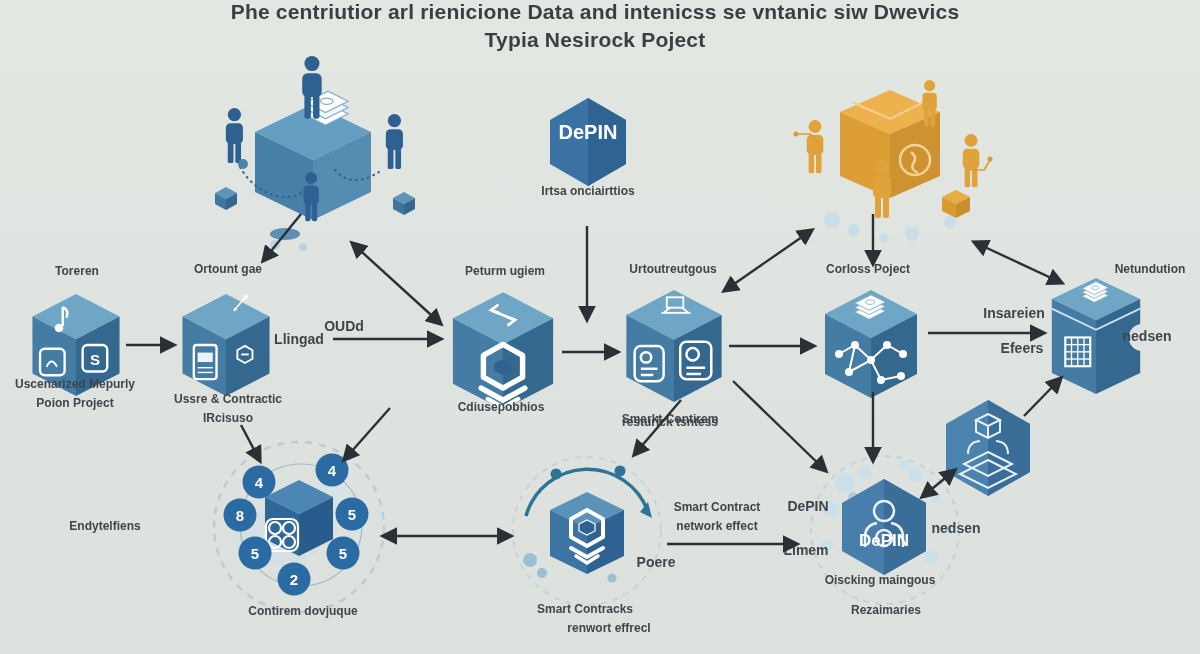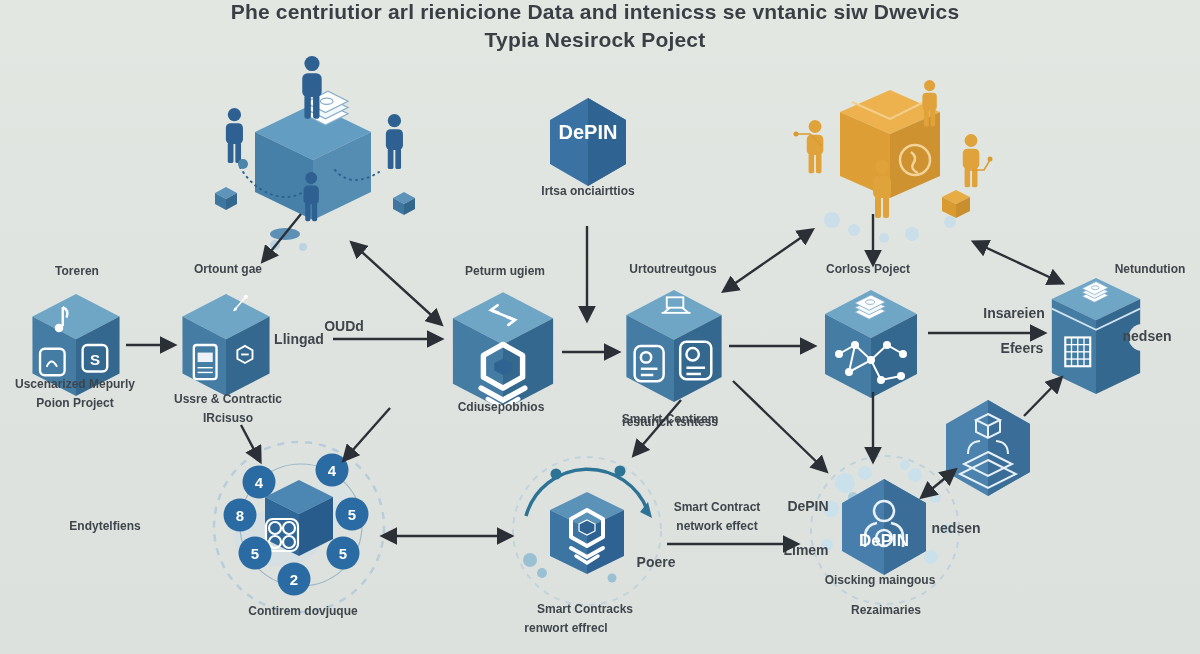--- a/index.html
+++ b/index.html
@@ -293,21 +293,21 @@
       <circle cx="48" cy="22" r="5.5" fill="#2D7396"></circle>
       <circle cx="112" cy="19" r="5.5" fill="#2D7396"></circle>
     </g>
     <g fill="#7FB3CF" opacity="0.7">
       <circle cx="22" cy="108" r="7"></circle>
         <circle cx="34" cy="121" r="5"></circle>
         <circle cx="104" cy="126" r="4.5"></circle>
     </g>
   </svg>
   <div class="lbl" style="left:585px;top:602px">Smart Contracks</div>
-  <div class="lbl" style="left:566px;top:621px">renwort effrecl</div>
+  <div class="lbl" style="left:609px;top:621px">renwort effrecl</div>
   <div class="lbl small" style="left:656px;top:554px">Poere</div>
   <div class="lbl" style="left:717px;top:500px">Smart Contract</div>
   <div class="lbl" style="left:717px;top:519px">network effect</div>
 
   <svg class="node" style="left:807px;top:453px" width="156" height="156" viewBox="0 0 156 156">
     <circle cx="78" cy="77" r="74" fill="none" stroke="#BFD2DB" stroke-width="2" stroke-dasharray="6,6"></circle>
     <g fill="#C9E0EB" opacity="0.95">
       <circle cx="38" cy="30" r="10"></circle>
         <circle cx="58" cy="20" r="7"></circle>
         <circle cx="24" cy="56" r="8"></circle>

